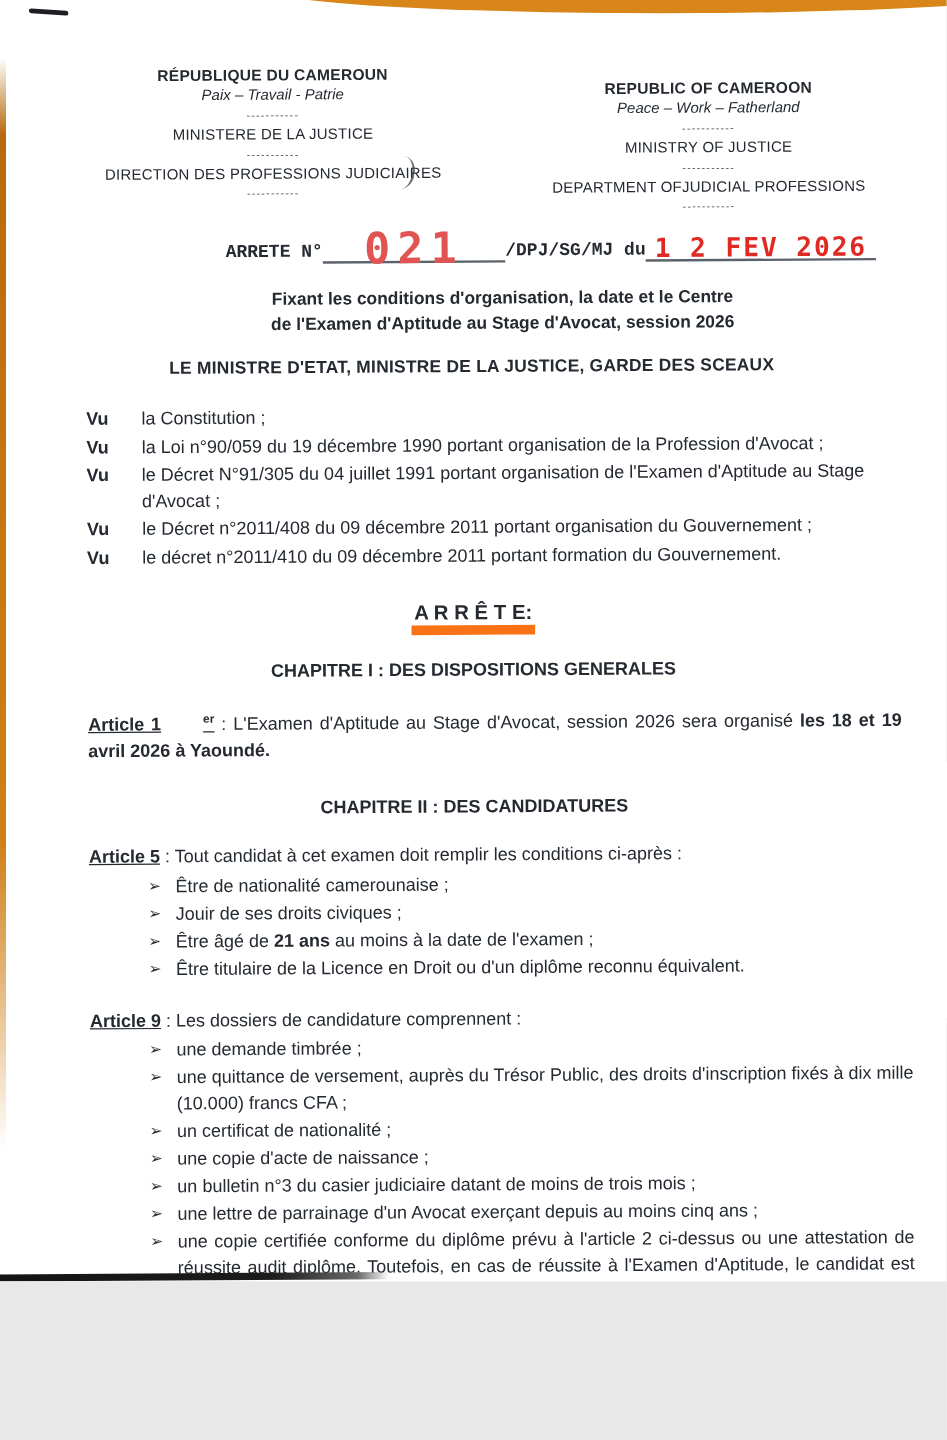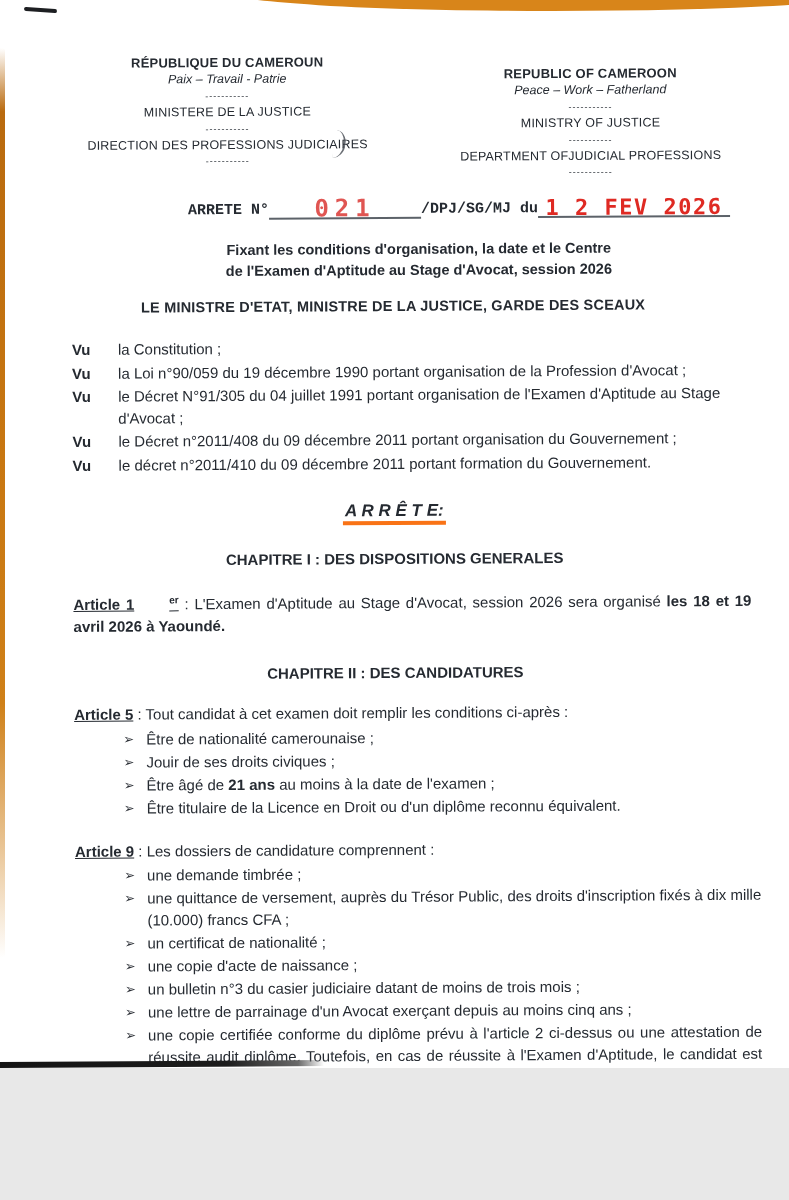--- a/index.html
+++ b/index.html
@@ -48,34 +48,34 @@
   .h-motto   { font-style:italic; font-size:12.5px; margin-top:1px; }
   .h-sep     { font-size:9px; letter-spacing:1px; color:#3a3f46; line-height:10px; margin:3px 0 2px; }
   .h-org     { font-size:12.5px; margin-top:4px; letter-spacing:0.2px; }
 
   
   .ref-line { display:flex; align-items:flex-end; margin:16px 0 0 190px; }
   .ref-label, .ref-mid { font-weight:bold; font-size:15px; padding-bottom:1px; white-space:nowrap;font-family:Liberation Mono, monospace; }
   .slot { display:flex; justify-content:center; align-items:flex-end; border-bottom:2px solid #5c6269; }
   .slot1 { width:152px; } .slot2 { width:192px; }
   .stamp { font-family:"DejaVu Sans Mono", monospace; font-weight:bold; white-space:nowrap; }
-  .stamp-number { font-size:24px; line-height:24px; letter-spacing:6px; margin-bottom:-3px; color:#e05552; }
+  .stamp-number { font-size:36px; line-height:24px; letter-spacing:6px; margin-bottom:-3px; color:#e05552; }
   .stamp-date   { font-size:22px; line-height:21px; letter-spacing:1.5px; margin-bottom:-2px; color:#df2a23; }
 
   
   .subject { margin:20px 0 0 52px; text-align:center; font-weight:bold; font-size:14.5px; line-height:21px; }
   .minister { margin-top:17px; text-align:center; font-weight:bold; font-size:14.5px; letter-spacing:0.2px; }
 
   
   .vu { display:grid; grid-template-columns:46px 606px; margin:23px 0 0 73px;
         font-size:15px; line-height:21.5px; row-gap:2px; }
   .vu-label { font-weight:bold; }
 
   .arrete-heading { margin-top:27px; text-align:center; font-weight:bold; font-size:17px; }
-  .arrete-heading span { border-bottom:4px solid #f97316; padding:0 2px 1px;font-style:italic; }
+  .arrete-heading span { border-bottom:8px solid #f97316; padding:0 2px 1px; }
   .chapter { margin-top:29px; text-align:center; font-weight:bold; font-size:15px; }
 
   
   .article { margin:21px 38px 0 73px; font-size:15px; line-height:21.5px; text-align:justify; }
   .art-label { font-weight:bold; text-decoration:underline; }
   .art-label sup { font-size:10px;margin-left:35px; }
   .b { font-weight:bold; }
 
   ul.bullets { list-style:none; margin:3px 30px 0 73px; padding:0; font-size:15px; line-height:22px; }
   ul.bullets li { display:flex; align-items:flex-start; margin-top:1px; }

